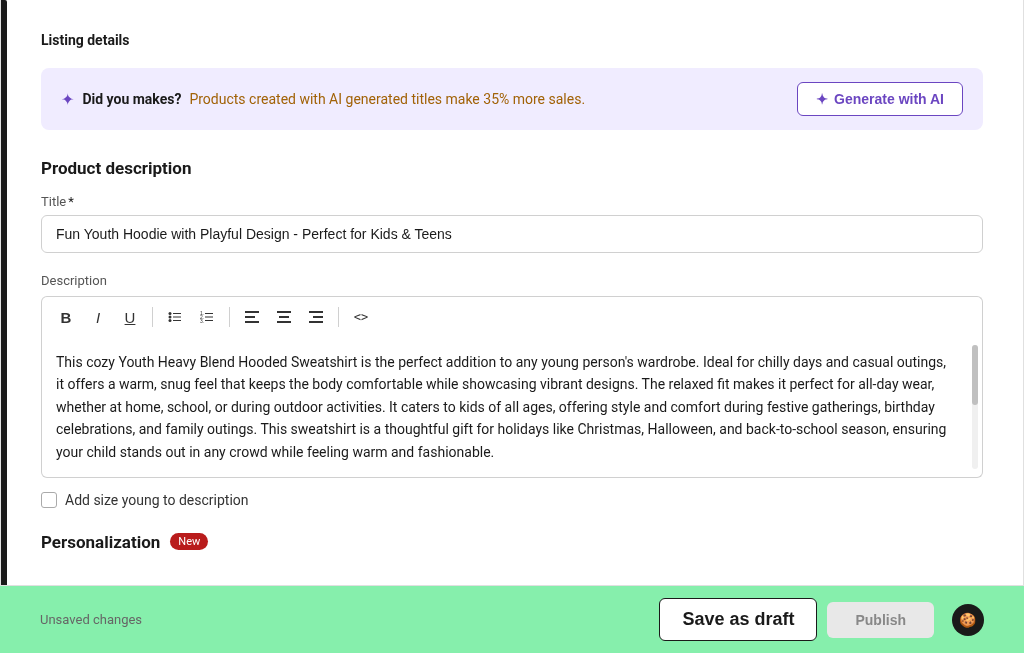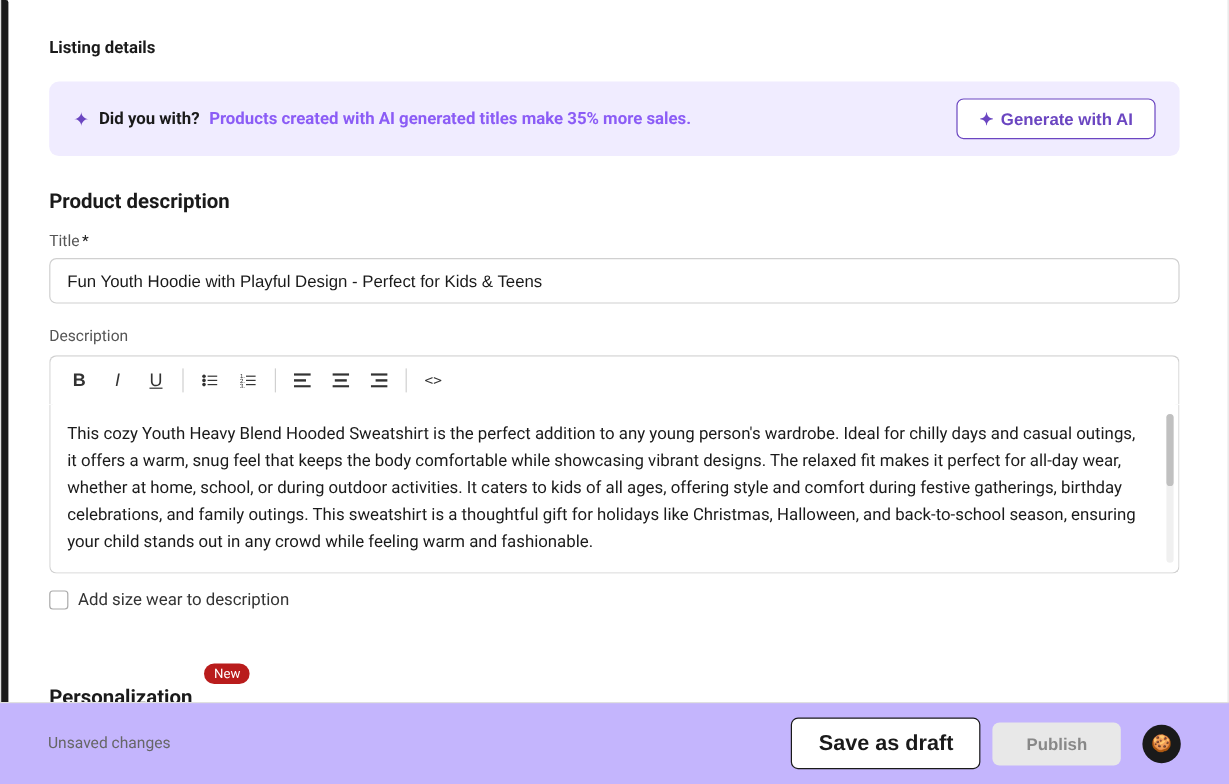--- a/index.html
+++ b/index.html
@@ -53,22 +53,22 @@
       color: #1a1a1a;
     }
     .ai-banner-left .spark-icon {
       color: #6b46c1;
       font-size: 16px;
     }
     .ai-banner-left .did-you-know {
       font-weight: 700;
     }
     .ai-banner-left .banner-text {
-      color: #8b5cf6;
-      font-weight: 700;
+      color: #a16207;
+      font-weight: 400;
     }
     .generate-btn {
       background: #fff;
       border: 1.5px solid #6b46c1;
       border-radius: 6px;
       color: #6b46c1;
       font-size: 14px;
       font-weight: 600;
       padding: 8px 18px;
       cursor: pointer;
@@ -203,21 +203,21 @@
       padding: 2px 8px;
       border-radius: 10px;
     }
     .bottom-bar {
       position: fixed;
       bottom: 0;
       left: 0;
       right: 0;
       max-width: 1024px;
       margin: 0 auto;
-      background: #c4b5fd;
+      background: #86efac;
       border-top: 1px solid #e0e0e0;
       padding: 12px 40px;
       display: flex;
       align-items: center;
       justify-content: space-between;
     }
     .unsaved-text {
       font-size: 13px;
       color: #666;
     }
@@ -265,21 +265,21 @@
 <div class="page-wrapper">
   <div class="left-bar"></div>
   <div class="main-content">
 
     <h1 class="page-title">Listing details</h1>
 
     
     <div class="ai-banner">
       <div class="ai-banner-left">
         <span class="spark-icon">✦</span>
-        <span class="did-you-know">Did you with?</span>
+        <span class="did-you-know">Did you makes?</span>
         <span class="banner-text">Products created with AI generated titles make 35% more sales.</span>
       </div>
       <button class="generate-btn">
         <span>✦</span>
         <span>Generate with AI</span>
       </button>
     </div>
 
     
     <h2 class="section-title">Product description</h2>
@@ -349,26 +349,26 @@
     <div class="description-area">
       <div style="padding-right:14px;">This cozy Youth Heavy Blend Hooded Sweatshirt is the perfect addition to any young person's wardrobe. Ideal for chilly days and casual outings, it offers a warm, snug feel that keeps the body comfortable while showcasing vibrant designs. The relaxed fit makes it perfect for all-day wear, whether at home, school, or during outdoor activities. It caters to kids of all ages, offering style and comfort during festive gatherings, birthday celebrations, and family outings. This sweatshirt is a thoughtful gift for holidays like Christmas, Halloween, and back-to-school season, ensuring your child stands out in any crowd while feeling warm and fashionable.</div>
       <div class="scrollbar-track">
         <div class="scrollbar-thumb"></div>
       </div>
     </div>
 
     
     <div class="checkbox-row">
       <input type="checkbox" class="checkbox-input" style="">
-      <label class="checkbox-label">Add size wear to description</label>
+      <label class="checkbox-label">Add size young to description</label>
     </div>
 
     
     <div class="personalization-row">
-      <h2 class="section-title" style="margin-bottom:0;margin-top:40px;">Personalization</h2>
+      <h2 class="section-title" style="margin-bottom:0;">Personalization</h2>
       <span class="new-badge">New</span>
     </div>
 
   </div>
 
   <div class="bottom-bar">
     <span class="unsaved-text">Unsaved changes</span>
     <div class="bottom-actions">
       <button class="save-draft-btn">Save as draft</button>
       <button class="publish-btn">Publish</button>

